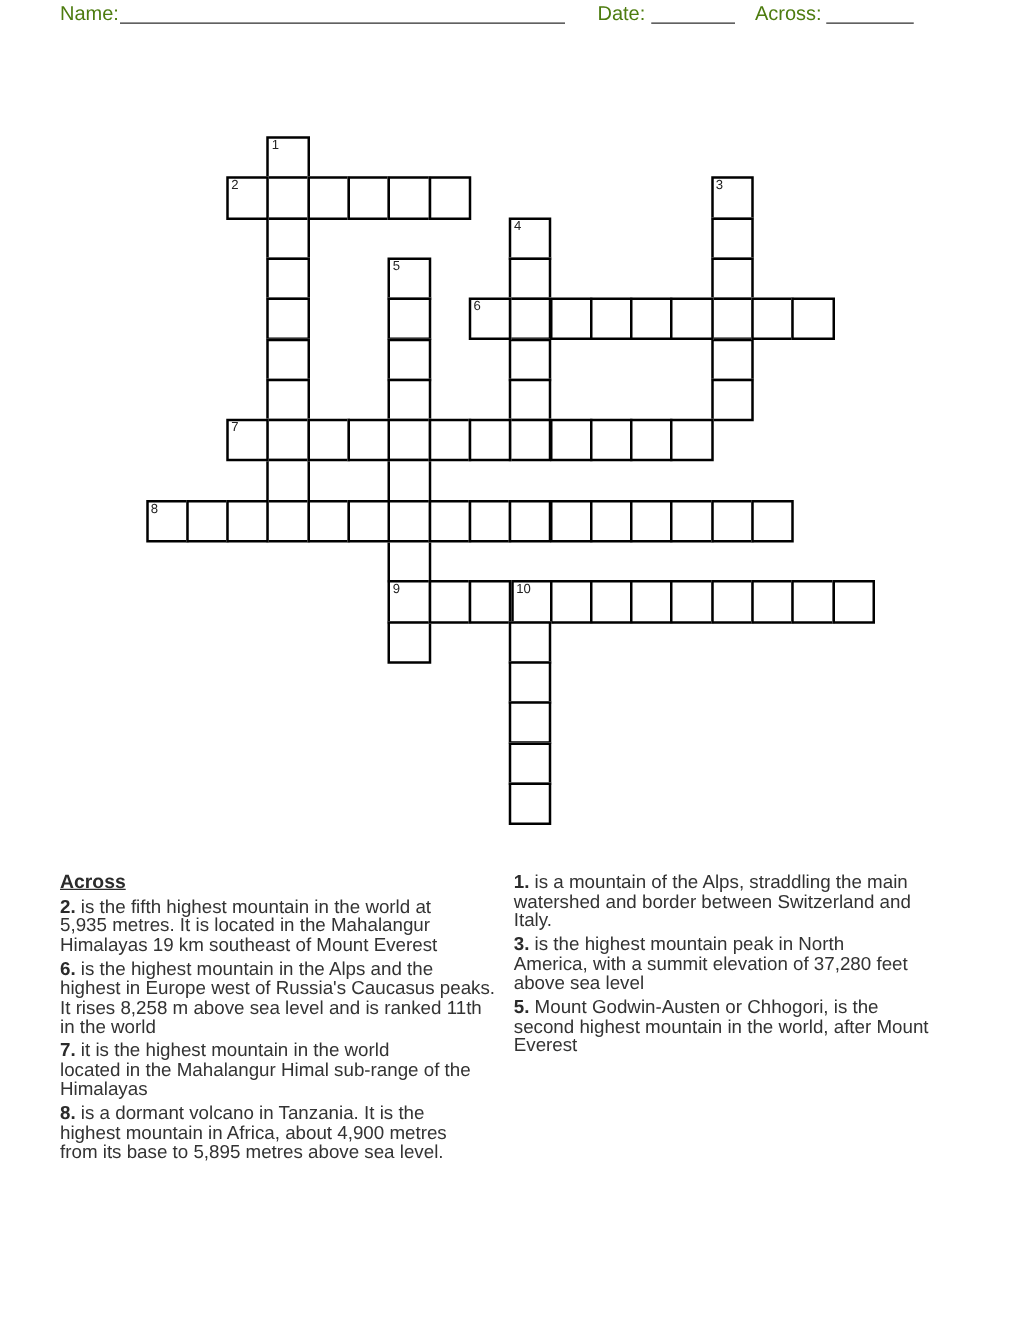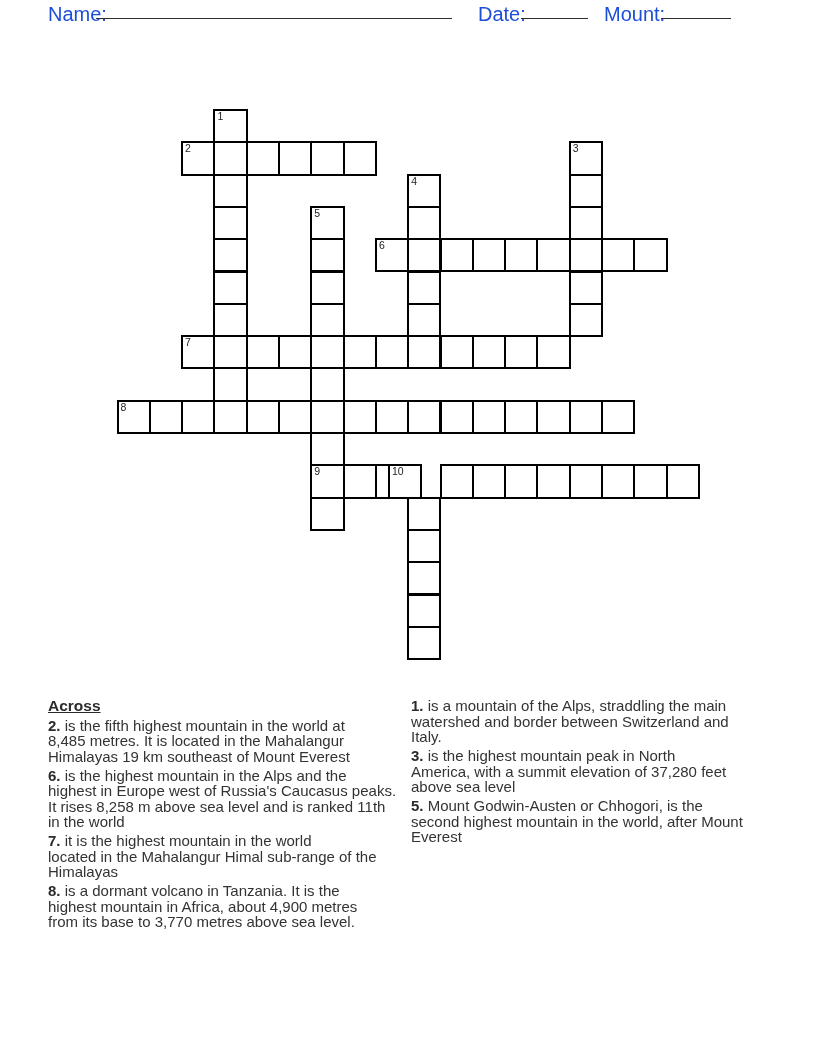--- a/index.html
+++ b/index.html
@@ -1,20 +1,20 @@
 <!DOCTYPE html>
 <html><head>
 <meta charset="utf-8">
 <style>
   html,body{margin:0;padding:0;background:#fff;}
   .page{position:relative;width:816px;height:1056px;background:#ffffff;overflow:hidden;
         font-family:"Liberation Sans","DejaVu Sans",sans-serif;color:#2e2e2e;}
 
   
-  .hdr-label{position:absolute;top:3px;font-size:20px;color:#1d4ed8;}
+  .hdr-label{position:absolute;top:3px;font-size:16px;color:#4d7c0f;}
   .hdr-line{position:absolute;top:0;height:18px;border-bottom:1.6px solid #2e2e2e;}
 
   
   .title{position:absolute;top:33px;left:0;width:816px;text-align:center;
          font-size:46px;font-weight:400;color:#1c1c1c;letter-spacing:-0.5px;}
 
   
   .grid{position:absolute;left:0;top:0;width:816px;height:700px;}
   .cell{position:absolute;width:34.3px;height:34.3px;box-sizing:border-box;
         border:2px solid #000;background:#fff;}
@@ -34,21 +34,21 @@
 </head>
 <body>
 
 <div class="page">
 
   <div>
     <span class="hdr-label" style="left:48px;">Name:</span>
     <span class="hdr-line" style="left:96px;width:356px;"></span>
     <span class="hdr-label" style="left:478px;">Date:</span>
     <span class="hdr-line" style="left:521px;width:67px;"></span>
-    <span class="hdr-label" style="left:604px;">Mount:</span>
+    <span class="hdr-label" style="left:604px;">Across:</span>
     <span class="hdr-line" style="left:661px;width:70px;"></span>
   </div>
 
 
   <div class="grid">
       <div class="cell" style="left: 213.4px; top: 109px;">
         <span class="num">1</span>
       </div>
       <div class="cell" style="left: 213.4px; top: 141.3px;"></div>
       <div class="cell" style="left: 213.4px; top: 173.6px;"></div>
@@ -127,21 +127,21 @@
       <div class="cell" style="left: 374.9px; top: 399.7px;"></div>
       <div class="cell" style="left: 407.2px; top: 399.7px;"></div>
       <div class="cell" style="left: 439.5px; top: 399.7px;"></div>
       <div class="cell" style="left: 471.8px; top: 399.7px;"></div>
       <div class="cell" style="left: 504.1px; top: 399.7px;"></div>
       <div class="cell" style="left: 536.4px; top: 399.7px;"></div>
       <div class="cell" style="left: 568.7px; top: 399.7px;"></div>
       <div class="cell" style="left: 601px; top: 399.7px;"></div>
       <div class="cell" style="left: 342.6px; top: 464.3px;"></div>
       <div class="cell" style="left: 374.9px; top: 464.3px;"></div>
-      <div class="cell" style="left: 388px; top: 464.3px;">
+      <div class="cell" style="left: 409px; top: 464.3px;">
         <span class="num">10</span>
       </div>
       <div class="cell" style="left: 439.5px; top: 464.3px;"></div>
       <div class="cell" style="left: 471.8px; top: 464.3px;"></div>
       <div class="cell" style="left: 504.1px; top: 464.3px;"></div>
       <div class="cell" style="left: 536.4px; top: 464.3px;"></div>
       <div class="cell" style="left: 568.7px; top: 464.3px;"></div>
       <div class="cell" style="left: 601px; top: 464.3px;"></div>
       <div class="cell" style="left: 633.3px; top: 464.3px;"></div>
       <div class="cell" style="left: 665.6px; top: 464.3px;"></div>
@@ -149,32 +149,32 @@
       <div class="cell" style="left: 407.2px; top: 528.9px;"></div>
       <div class="cell" style="left: 407.2px; top: 561.2px;"></div>
       <div class="cell" style="left: 407.2px; top: 593.5px;"></div>
       <div class="cell" style="left: 407.2px; top: 625.8px;"></div>
     </div>
 
   <div class="clue-col across">
     <p class="clue-heading">Across</p>
     <div id="across-list">
         <p class="clue"><span class="clue-num">2.</span> <span class="clue-text">is the fifth highest mountain in the world at
-8,485 metres. It is located in the Mahalangur
+5,935 metres. It is located in the Mahalangur
 Himalayas 19 km southeast of Mount Everest</span></p>
         <p class="clue"><span class="clue-num">6.</span> <span class="clue-text">is the highest mountain in the Alps and the
 highest in Europe west of Russia's Caucasus peaks.
 It rises 8,258 m above sea level and is ranked 11th
 in the world</span></p>
         <p class="clue"><span class="clue-num">7.</span> <span class="clue-text">it is the highest mountain in the world
 located in the Mahalangur Himal sub-range of the
 Himalayas</span></p>
         <p class="clue"><span class="clue-num">8.</span> <span class="clue-text">is a dormant volcano in Tanzania. It is the
 highest mountain in Africa, about 4,900 metres
-from its base to 3,770 metres above sea level.</span></p>
+from its base to 5,895 metres above sea level.</span></p>
       </div>
   </div>
 
   <div class="clue-col down">
     <div id="down-list">
         <p class="clue"><span class="clue-num">1.</span> <span class="clue-text">is a mountain of the Alps, straddling the main
 watershed and border between Switzerland and
 Italy.</span></p>
         <p class="clue"><span class="clue-num">3.</span> <span class="clue-text">is the highest mountain peak in North
 America, with a summit elevation of 37,280 feet

